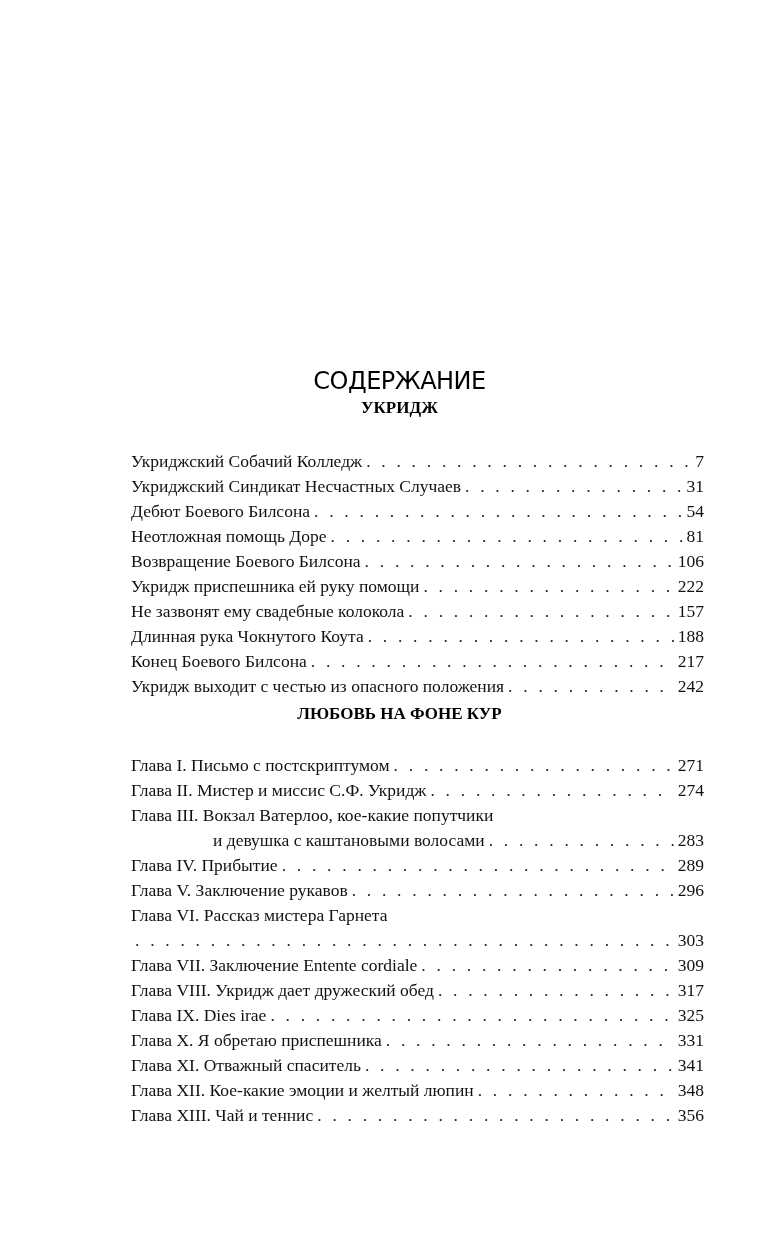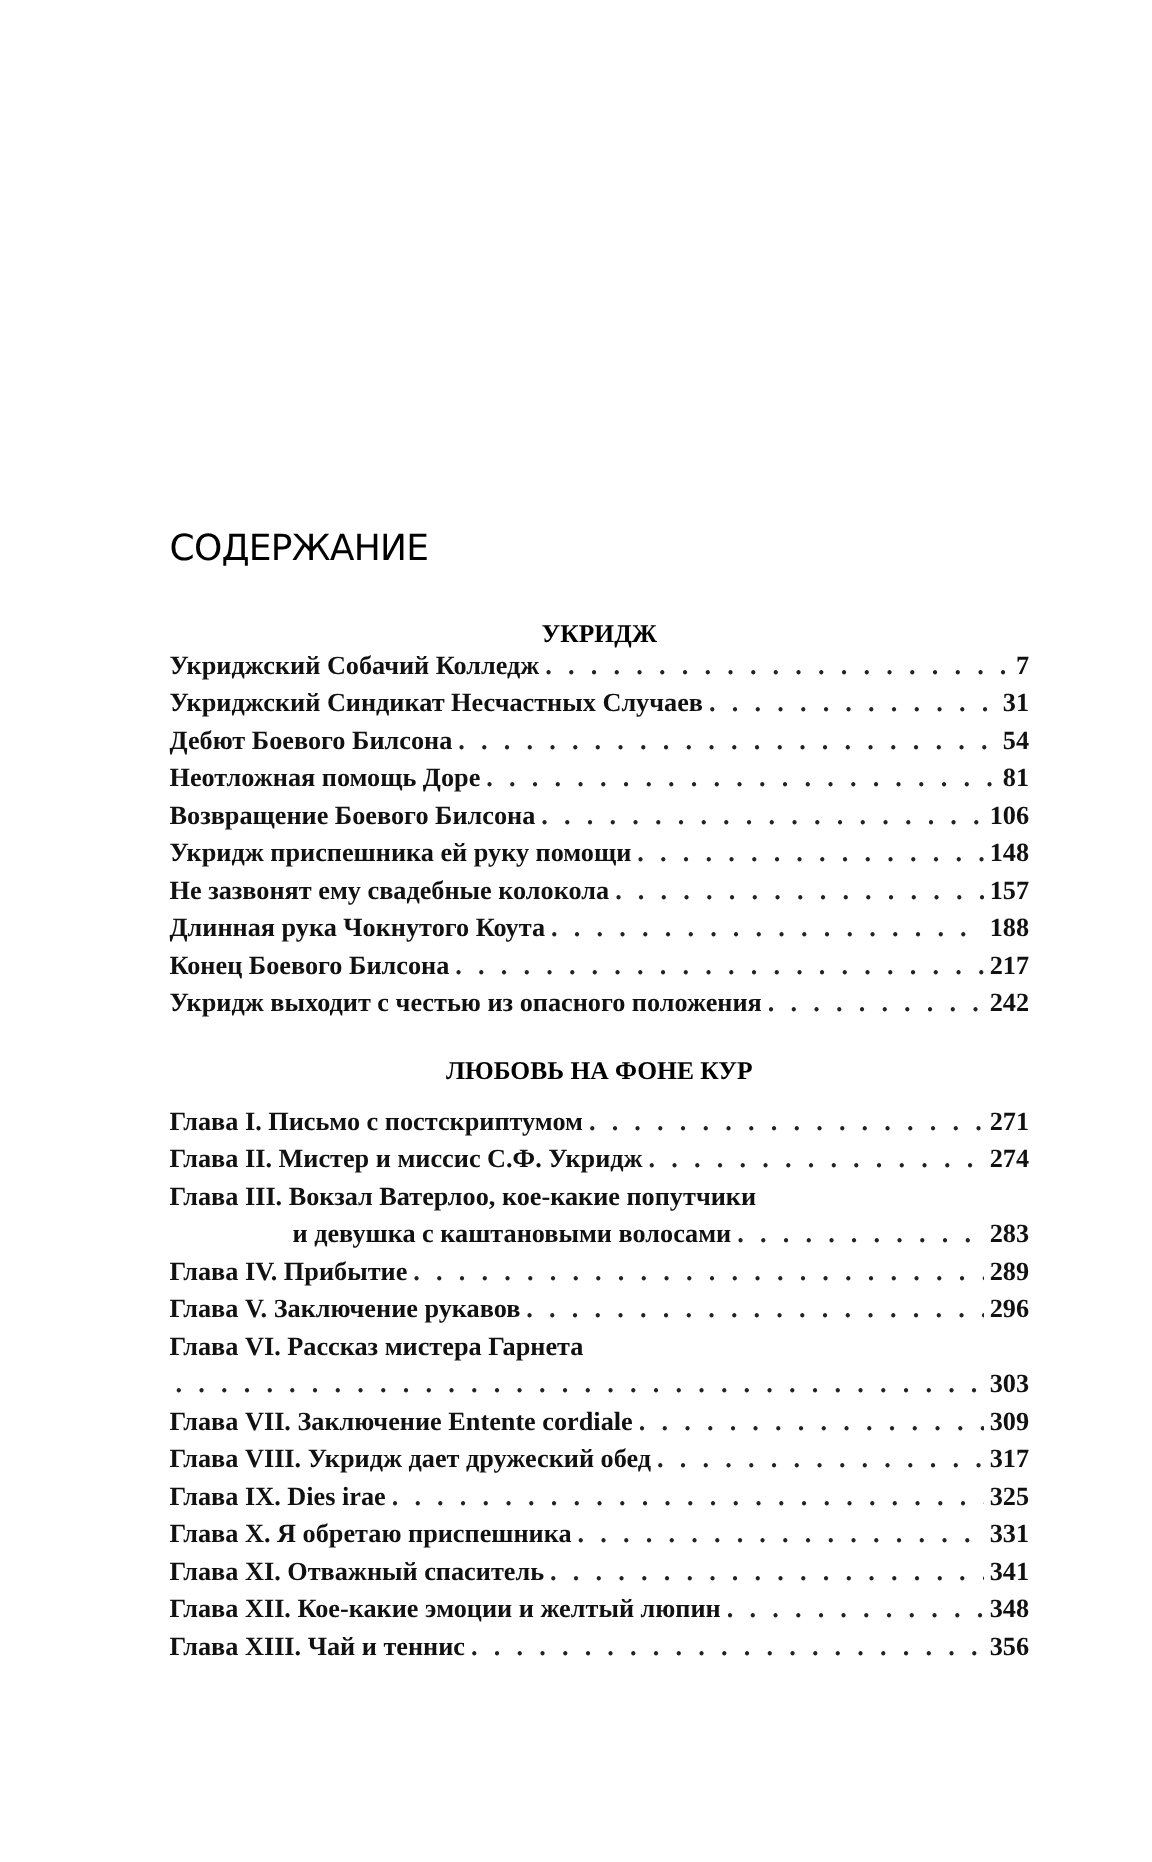--- a/index.html
+++ b/index.html
@@ -1,28 +1,28 @@
 <!DOCTYPE html>
 <html><head>
   <meta charset="utf-8">
   <style>
     html, body { margin: 0; padding: 0; background: #ffffff; }
     body { width: 768px; height: 1241px; position: relative; overflow: hidden; color: #111; }
     .page { position: absolute; left: 113px; top: 0; width: 573px; }
     .title {
-      position: absolute; left: 0; width: 573px; top: 350px;
-      font-family: "DejaVu Sans", sans-serif;
+      position: absolute; left: 0; width: 573px; top: 366px;
+      text-align: center; font-family: "DejaVu Sans", sans-serif;
       font-size: 24px; letter-spacing: -0.5px; line-height: 30px; color: #000;
     }
     .section-heading {
       position: absolute; left: 0; width: 573px;
       text-align: center; font-family: "Liberation Serif", serif;
       font-weight: bold; font-size: 17px; line-height: 22px; color: #000;
     }
-    .toc { position: absolute; left: 0; width: 573px; margin: 0; padding: 0; list-style: none; font-weight: bold; }
+    .toc { position: absolute; left: 0; width: 573px; margin: 18px; padding: 0; list-style: none; }
     .row {
       display: flex; align-items: baseline; height: 25px; line-height: 25px;
       font-family: "Liberation Serif", serif; font-size: 17.5px; color: #111;
     }
     .row .label { white-space: nowrap; }
     .row .dots {
       flex: 1; overflow: hidden; white-space: nowrap; margin: 0 4px;
       letter-spacing: 3.2px; color: #222;
     }
     .row .dots::before {
@@ -31,21 +31,21 @@
     .row .page-num { white-space: nowrap; text-align: right; }
     .row.cont { padding-left: 0; justify-content: space-between; }
     .row.cont .label { padding-left: 82px; }
   </style>
 </head>
 <body>
 
 <div class="page">
   <div class="title">СОДЕРЖАНИЕ</div>
 
-  <div class="section-heading" style="top:412px;font-family:Liberation Serif, serif;">УКРИДЖ</div>
+  <div class="section-heading" style="top:397px;font-family:Liberation Serif, serif;">УКРИДЖ</div>
 
   <ul class="toc" style="top:431px;">
     <li class="row">
         <span class="label">Укриджский Собачий Колледж</span>
         <span class="dots"></span>
         <span class="page-num">7</span>
       </li>
     <li class="row">
         <span class="label">Укриджский Синдикат Несчастных Случаев</span>
         <span class="dots"></span>
@@ -62,21 +62,21 @@
         <span class="page-num">81</span>
       </li>
     <li class="row">
         <span class="label">Возвращение Боевого Билсона</span>
         <span class="dots"></span>
         <span class="page-num">106</span>
       </li>
     <li class="row">
         <span class="label">Укридж приспешника ей руку помощи</span>
         <span class="dots"></span>
-        <span class="page-num">148</span>
+        <span class="page-num">222</span>
       </li>
     <li class="row">
         <span class="label">Не зазвонят ему свадебные колокола</span>
         <span class="dots"></span>
         <span class="page-num">157</span>
       </li>
     <li class="row">
         <span class="label">Длинная рука Чокнутого Коута</span>
         <span class="dots"></span>
         <span class="page-num">188</span>

